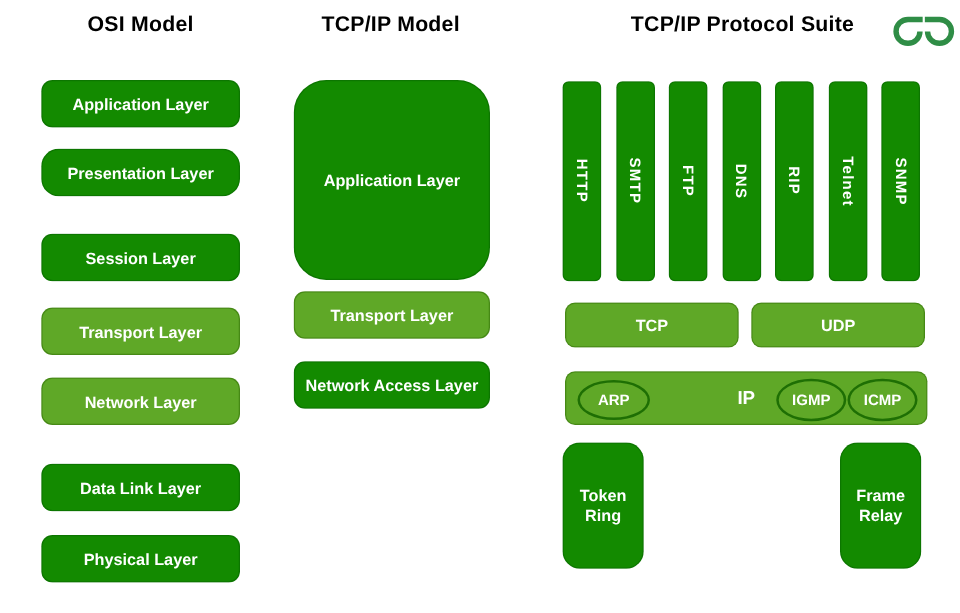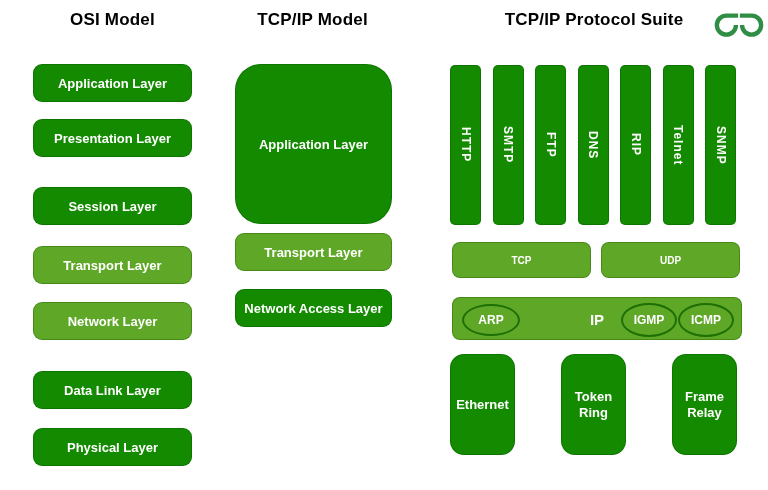--- a/index.html
+++ b/index.html
@@ -18,21 +18,21 @@
   .box {
     box-sizing:border-box; display:flex; align-items:center; justify-content:center;
     color:var(--box-text,#fff); font-weight:bold; text-align:center;
   }
   .dark  { background:var(--dark-green,#138A00);  border:1px solid rgba(0,80,0,0.35); }
   .light { background:var(--light-green,#5FA827); border:1px solid rgba(40,100,0,0.45); }
 
   
   #osi-col { position:absolute; left:33px; top:64px; width:159px; }
   #osi-col .layer { height:38px; border-radius:9px; font-size:13px; }
-  #osi-col div.layer:nth-of-type(2){ margin-top:17px; }
+  #osi-col div.layer:nth-of-type(2){ margin-top:17px;border-radius:14px; }
   #osi-col div.layer:nth-of-type(3){ margin-top:30px; }
   #osi-col div.layer:nth-of-type(4){ margin-top:21px; }
   #osi-col div.layer:nth-of-type(5){ margin-top:18px; }
   #osi-col div.layer:nth-of-type(6){ margin-top:31px; }
   #osi-col div.layer:nth-of-type(7){ margin-top:19px; }
 
   
   #tcpip-col { position:absolute; left:235px; top:64px; width:157px; }
   #tcpip-col .layer { height:38px; border-radius:9px; font-size:13px; }
   #tcpip-col div.layer:nth-of-type(1){ height:160px; border-radius:26px; }
@@ -42,21 +42,21 @@
 
   
   #bars-row { position:absolute; left:450px; top:65px; width:286px; height:160px;
               display:flex; justify-content:space-between; }
   .vbar { width:31px; height:160px; border-radius:5px; }
   .vbar span { writing-mode:vertical-rl; font-size:12px; font-weight:bold; letter-spacing:1px; }
 
   
   #transport-row { position:absolute; left:452px; top:242px; width:288px;
                    display:flex; justify-content:space-between; }
-  .tbox { width:139px; height:36px; border-radius:8px; font-size:10px; }
+  .tbox { width:139px; height:36px; border-radius:8px; font-size:13px; }
 
   
   #ip-row { position:absolute; left:452px; top:297px; width:288px; height:41px; border-radius:8px; }
   .ellipse {
     position:absolute; border:2px solid var(--outline-green,#1E6F04); border-radius:50%;
     display:flex; align-items:center; justify-content:center;
     color:var(--box-text,#fff); font-weight:bold; font-size:12px;
   }
   #arp-ellipse  { left:9px;  top:6px; width:54px; height:28px; }
   #igmp-ellipse { right:64px; top:5px; width:52px; height:30px; }
@@ -184,23 +184,20 @@
     <div class="ellipse" id="igmp-ellipse">
       <span>IGMP</span>
     </div>
     <div class="ellipse" id="icmp-ellipse">
       <span>ICMP</span>
     </div>
   </div>
 
   <div id="link-row">
 
-      <div class="box link-box dark">
-        <span>Ethernet</span>
-      </div>
 
       <div class="box link-box dark">
         <span>Token Ring</span>
       </div>
 
 
       <div class="box link-box dark">
         <span>Frame Relay</span>
       </div>
     </div>

